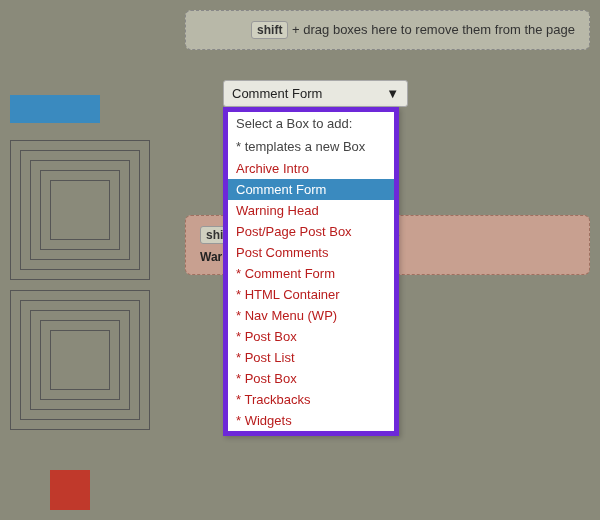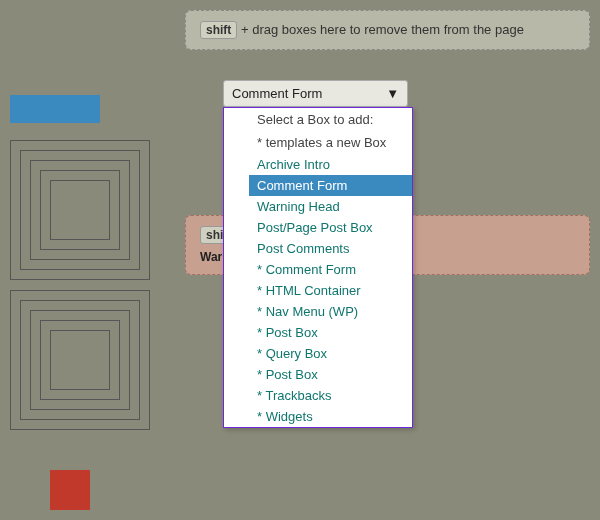--- a/index.html
+++ b/index.html
@@ -66,21 +66,21 @@
     
     .instruction-box {
       position: absolute;
       left: 185px;
       top: 10px;
       right: 10px;
       background-color: #b8b8a8;
       border: 1px dashed #888;
       border-radius: 6px;
       padding: 10px 14px;
-      text-align: left;
+      text-align: right;
       color: #333;
       font-size: 13px;
     }
 
     .kbd {
       display: inline-block;
       background: #d0d0c0;
       border: 1px solid #999;
       border-radius: 3px;
       padding: 1px 5px;
@@ -120,31 +120,30 @@
     .dropdown-arrow {
       color: #555;
       font-size: 11px;
     }
 
     
     .dropdown-menu {
       position: absolute;
       left: 0;
       top: 100%;
-      width: 190px;
+      width: 176px;
       background: white;
-      border: 1px solid #6d28d9;
+      border: 5px solid #6d28d9;
       z-index: 100;
       box-shadow: 2px 2px 5px rgba(0,0,0,0.2);
-      padding-left: 25px;
     }
 
     .dropdown-menu .menu-item {
       padding: 3px 8px;
-      color: #0f766e;
+      color: #b91c1c;
       cursor: pointer;
       font-size: 13px;
       white-space: nowrap;
     }
 
     .dropdown-menu .menu-item.selected {
       background-color: #3a8abf;
       color: white;
     }
 
@@ -227,21 +226,21 @@
     <div class="menu-header">* templates a new Box</div>
     <div class="menu-item">Archive Intro</div>
     <div class="menu-item selected">Comment Form</div>
     <div class="menu-item">Warning Head</div>
     <div class="menu-item">Post/Page Post Box</div>
     <div class="menu-item">Post Comments</div>
     <div class="menu-item">* Comment Form</div>
     <div class="menu-item">* HTML Container</div>
     <div class="menu-item">* Nav Menu (WP)</div>
     <div class="menu-item">* Post Box</div>
-    <div class="menu-item">* Query Box</div>
+    <div class="menu-item">* Post List</div>
     <div class="menu-item">* Post Box</div>
     <div class="menu-item">* Trackbacks</div>
     <div class="menu-item">* Widgets</div>
   </div>
 </div>
 
 <div class="warning-box">
   <div class="shift-line">
     <span class="kbd">shift</span>
     <span> + drag boxes here to delete</span>

